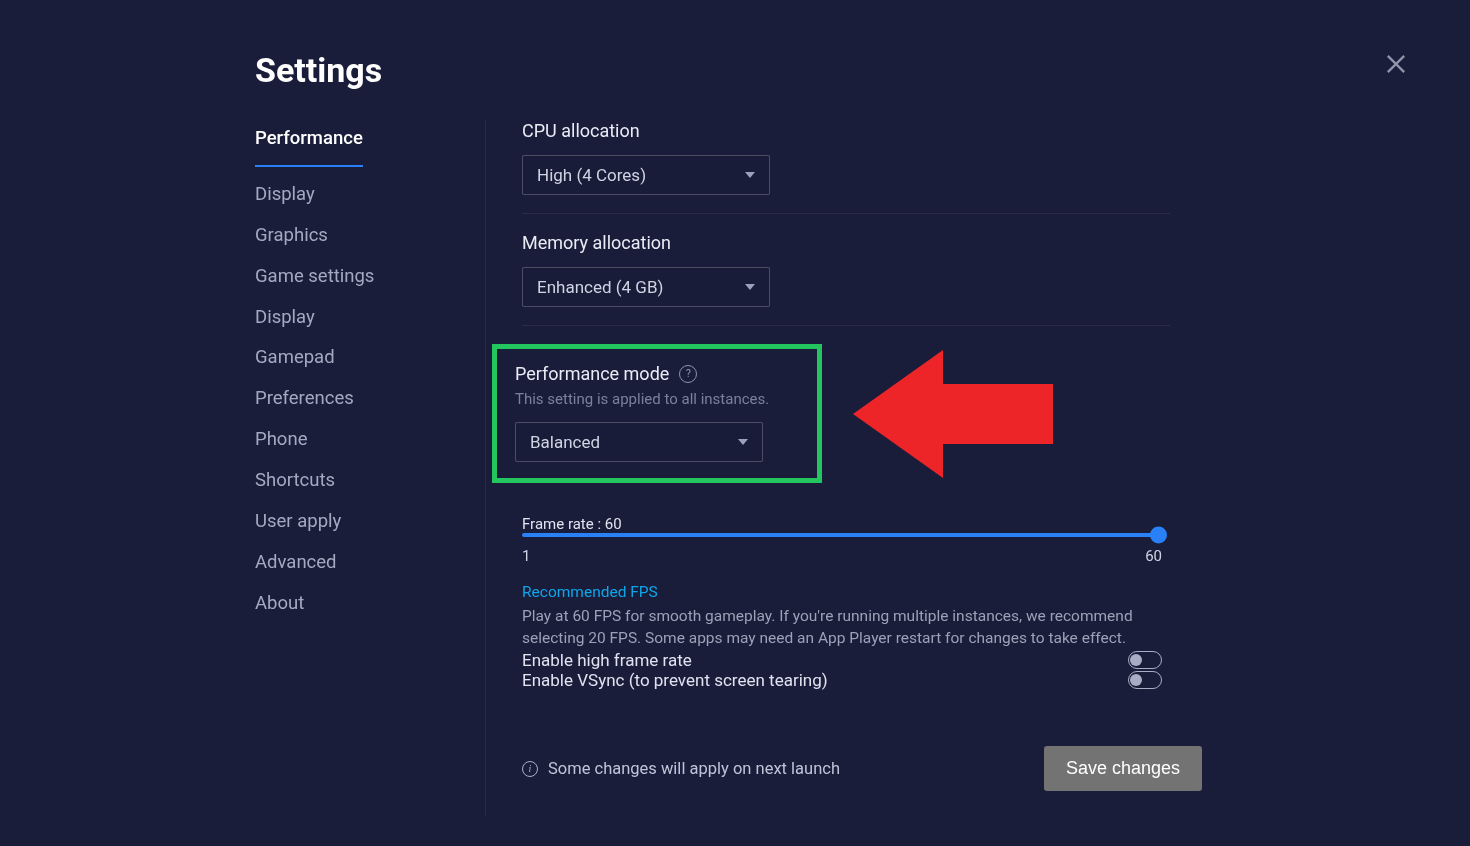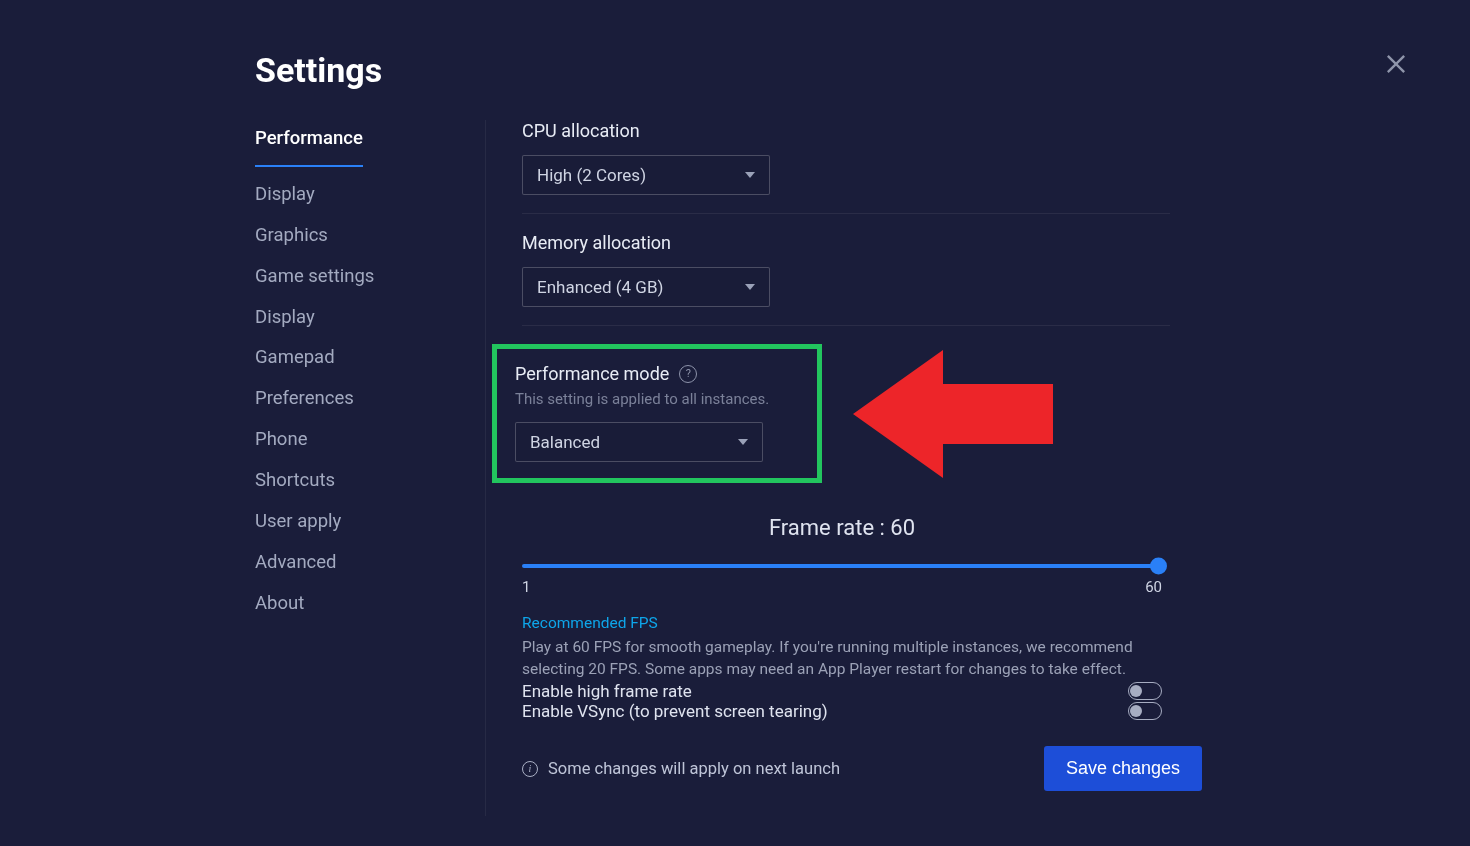--- a/index.html
+++ b/index.html
@@ -135,21 +135,21 @@
   .red-arrow {
     position: absolute;
     top: 50%;
     left: 100%;
     margin-left: 36px;
     transform: translateY(-50%);
     width: 200px;
     height: 140px;
   }
   .frame-section { margin-top: 12px; width: 640px;}
-  .frame-label { font-size: 22px; color: #dfe3ef; margin-bottom: 24px; text-align: center; }
+  .frame-label { font-size: 15px; color: #dfe3ef; margin-bottom: 0; }
   .slider-track {
     position: relative;
     width: 636px;
     height: 4px;
     background: #2a80f7;
     border-radius: 2px;
   }
   .slider-thumb {
     position: absolute;
     right: -9px;
@@ -220,21 +220,21 @@
     border-radius: 50%;
     display: inline-flex;
     align-items: center;
     justify-content: center;
     font-size: 10px;
     color: #aab0c5;
     font-style: italic;
     font-family: Georgia, serif;
   }
   .save-btn {
-    background: #1d4ed8;
+    background: #737373;
     color: #fff;
     border: none;
     border-radius: 3px;
     font-size: 18px;
     padding: 12px 22px;
     cursor: pointer;
     font-weight: 500;
   }
 </style>
 </head>
@@ -266,21 +266,21 @@
     <div class="side-item">About</div>
   </nav>
 
   <div class="content-divider"></div>
 
   <div class="content">
 
     <div class="section">
       <div class="section-label">CPU allocation</div>
       <div class="select">
-        <span class="select-value">High (2 Cores)</span>
+        <span class="select-value">High (4 Cores)</span>
         <span class="caret"></span>
       </div>
     </div>
 
     <div class="section">
       <div class="section-label">Memory allocation</div>
       <div class="select">
         <span class="select-value">Enhanced (4 GB)</span>
         <span class="caret"></span>
       </div>

